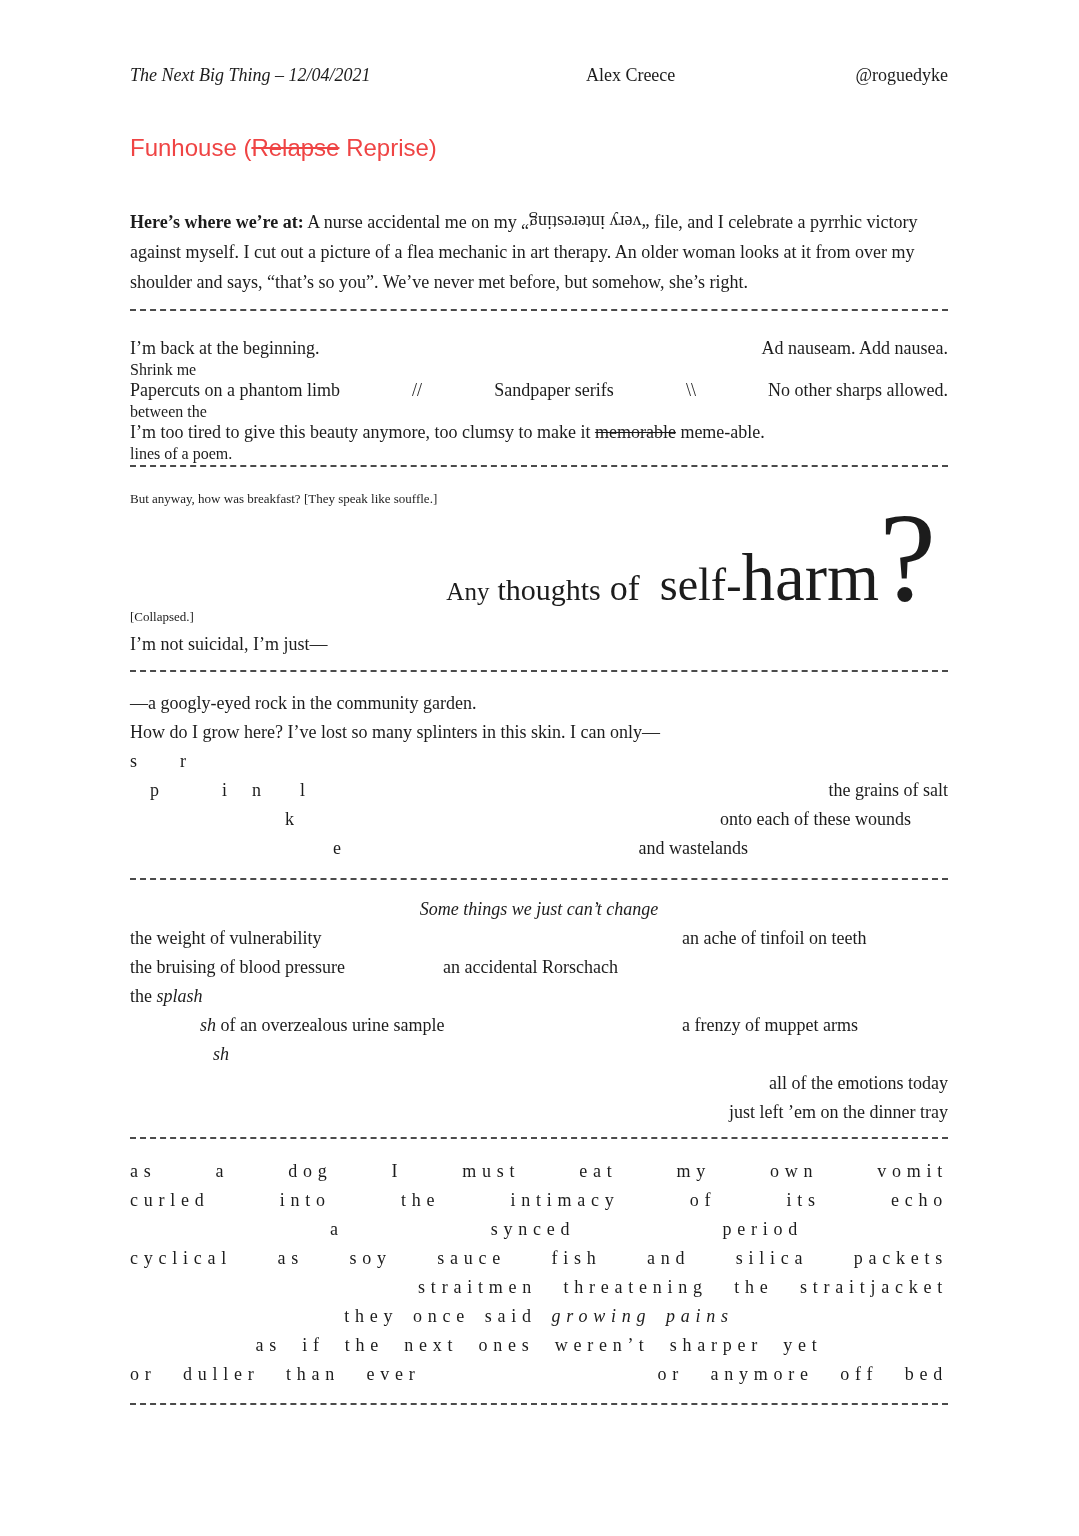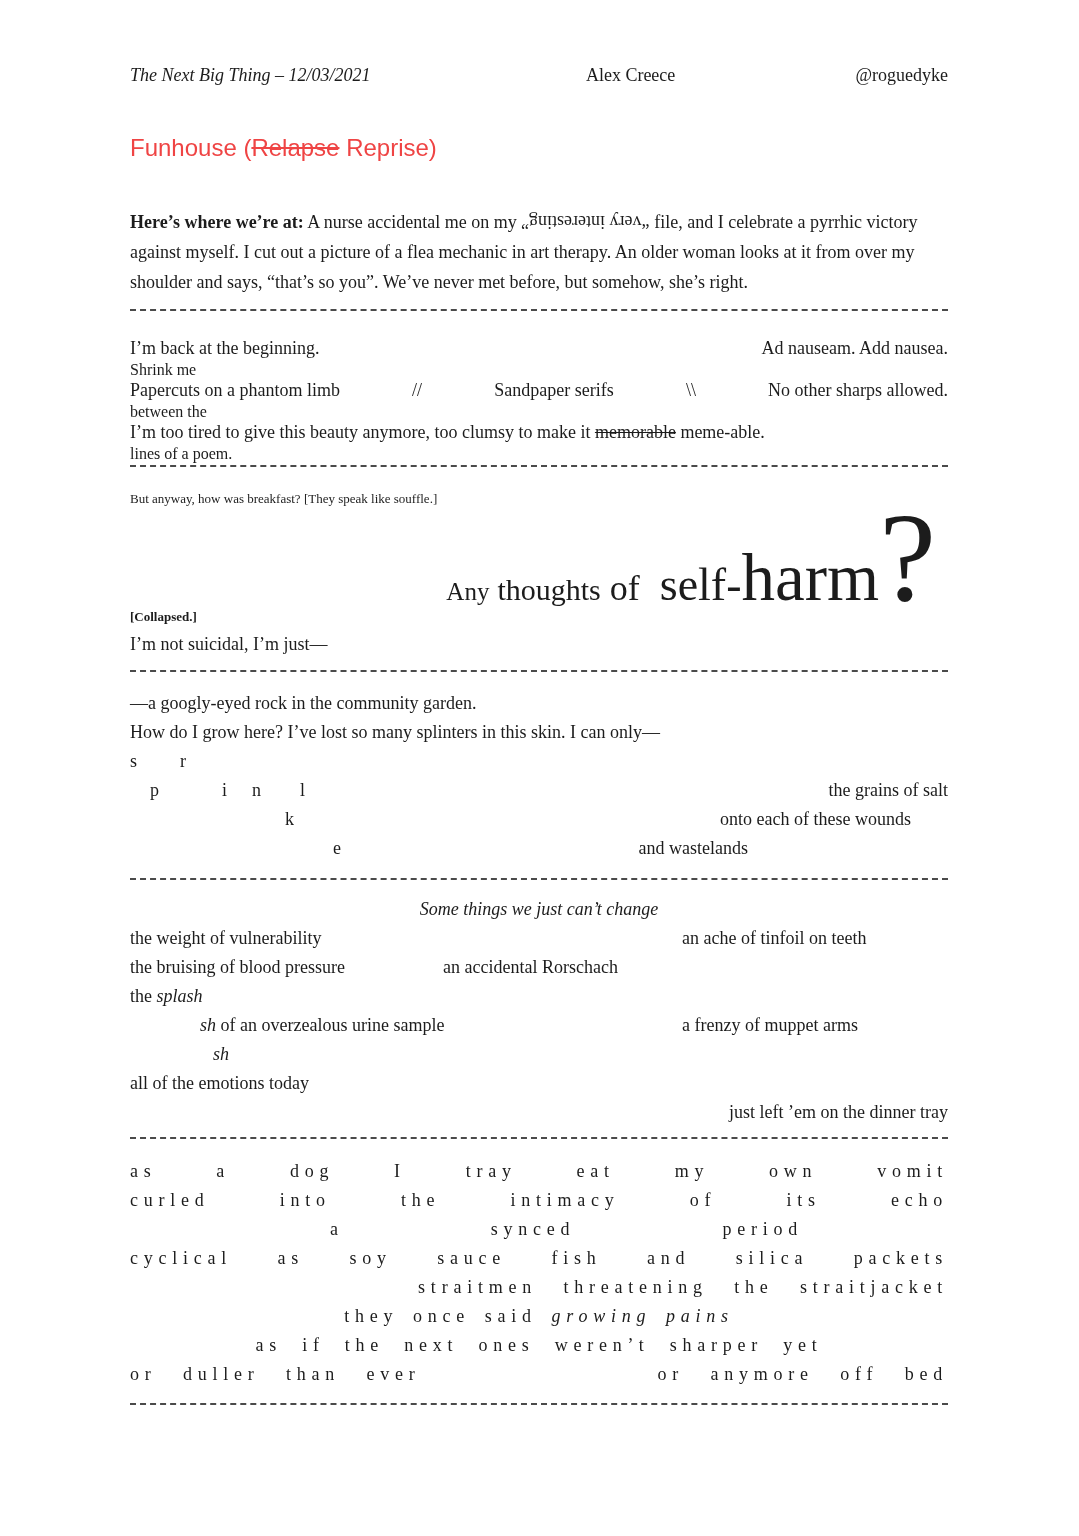--- a/index.html
+++ b/index.html
@@ -33,21 +33,21 @@
 
   .line{font-size:18px;line-height:27px;}
   .line29{font-size:18px;line-height:29px;}
   .flexrow{display:flex;justify-content:space-between;}
   .row1{margin-top:24px;}
   .tiny{font-size:16px;line-height:15px;}
   .strike{text-decoration:line-through;}
 
   .aside{font-size:13px;line-height:16px;}
   .aside1{margin-top:24px;}
-  .aside2{margin-top:-12px;font-weight:bold;}
+  .aside2{margin-top:-12px;}
 
   
   .bigline{margin-top:2px;height:112px;line-height:96px;text-align:right;padding-right:12px;white-space:nowrap;}
   .bigline span{vertical-align:baseline;}
   .bw1{font-size:25px;margin-right:8px;}
   .bw2{font-size:30px;margin-right:9px;}
   .bw3{font-size:36px;margin-right:20px;}
   .bw4{font-size:46px;}
   .bw5{font-size:67px;}
   .bw6{font-size:128px;}
@@ -72,21 +72,21 @@
   .l8{display:flex;justify-content:space-between;font-size:18px;line-height:29px;}
   .wordy{word-spacing:0.9em;}
 </style>
 </head>
 <body>
 
 <div class="page">
   <div class="content">
 
     <div class="hdr">
-      <span class="h-left">The Next Big Thing – 12/03/2021</span>
+      <span class="h-left">The Next Big Thing – 12/04/2021</span>
       <span class="h-center">Alex Creece</span>
       <span class="h-right">@roguedyke</span>
     </div>
 
     <div class="title">
       <span>Funhouse (</span><span class="strike">Relapse</span><span> Reprise)</span>
     </div>
 
     <div class="intro">
       <span class="lead">Here’s where we’re at:</span><span> A nurse accidental me on my </span><span class="flip">“very interesting”</span><span> file, and I celebrate a pyrrhic victory against myself. I cut out a picture of a flea mechanic in art therapy. An older woman looks at it from over my shoulder and says, “that’s so you”. We’ve never met before, but somehow, she’s right.</span>
@@ -162,27 +162,27 @@
     <div class="posrow">
       <span class="abs" style="left:0"><span>the </span><span class="it">splash</span></span>
     </div>
     <div class="posrow">
       <span class="abs" style="left:70px"><span class="it">sh</span><span> of an overzealous urine sample</span></span>
       <span class="abs" style="left:552px">a frenzy of muppet arms</span>
     </div>
     <div class="posrow">
       <span class="abs it" style="left:83px">sh</span>
     </div>
-    <div class="line29" style="text-align:left">all of the emotions today</div>
+    <div class="line29" style="text-align:right">all of the emotions today</div>
     <div class="line29" style="text-align:right">just left ’em on the dinner tray</div>
 
     <div class="sep sep5"></div>
 
     <div class="s5">
-      <div class="just sp">as a dog I tray eat my own vomit</div>
+      <div class="just sp">as a dog I must eat my own vomit</div>
       <div class="just sp">curled into the intimacy of its echo</div>
       <div class="just sp l3pad">a synced period</div>
       <div class="just sp">cyclical as soy sauce fish and silica packets</div>
       <div class="ctr-wide sp">straitmen threatening the straitjacket</div>
       <div class="ctr-tight sp">
         <span>they once said </span><span class="it">growing pains</span>
       </div>
       <div class="ctr sp">as if the next ones weren’t sharper yet</div>
       <div class="l8">
         <span class="sp wordy">or duller than ever</span>

